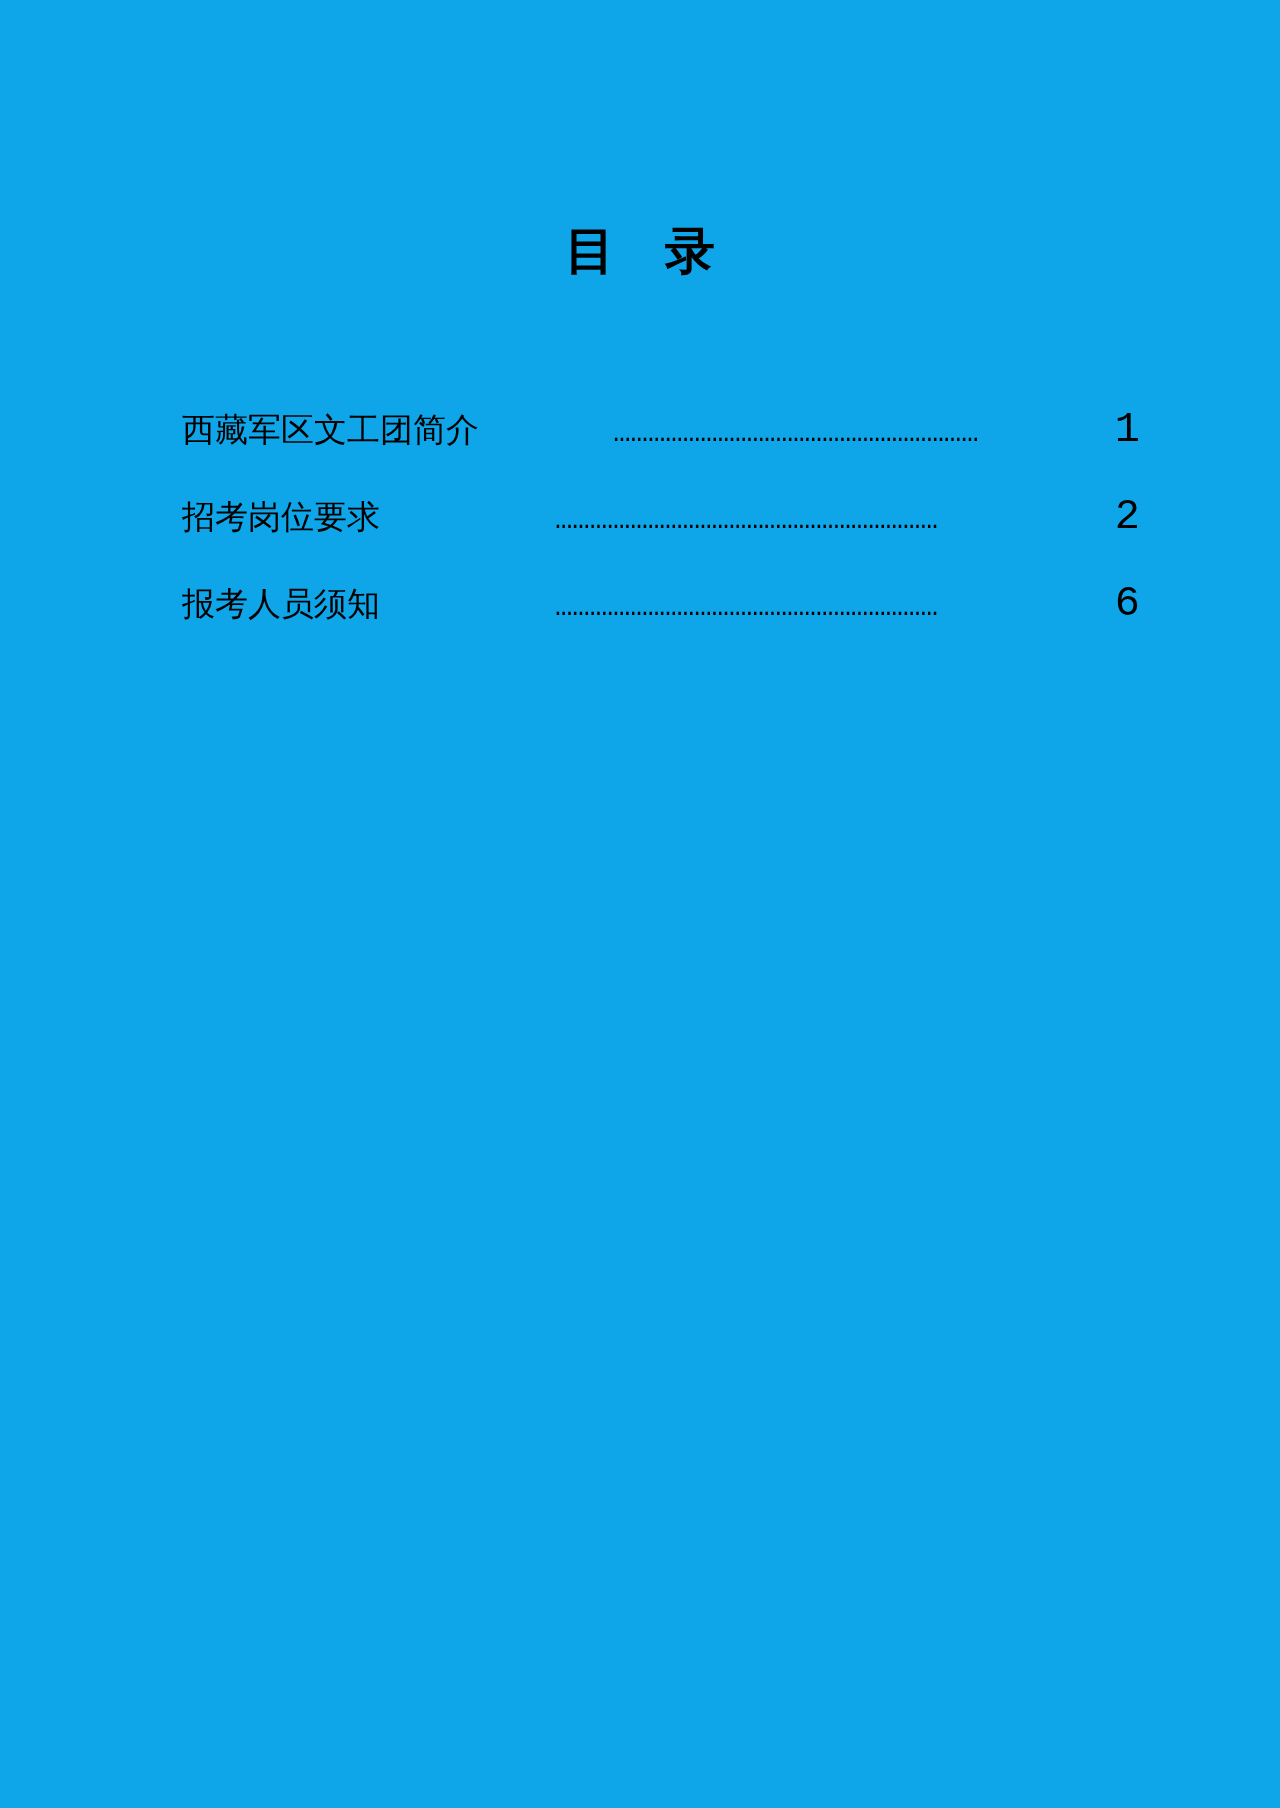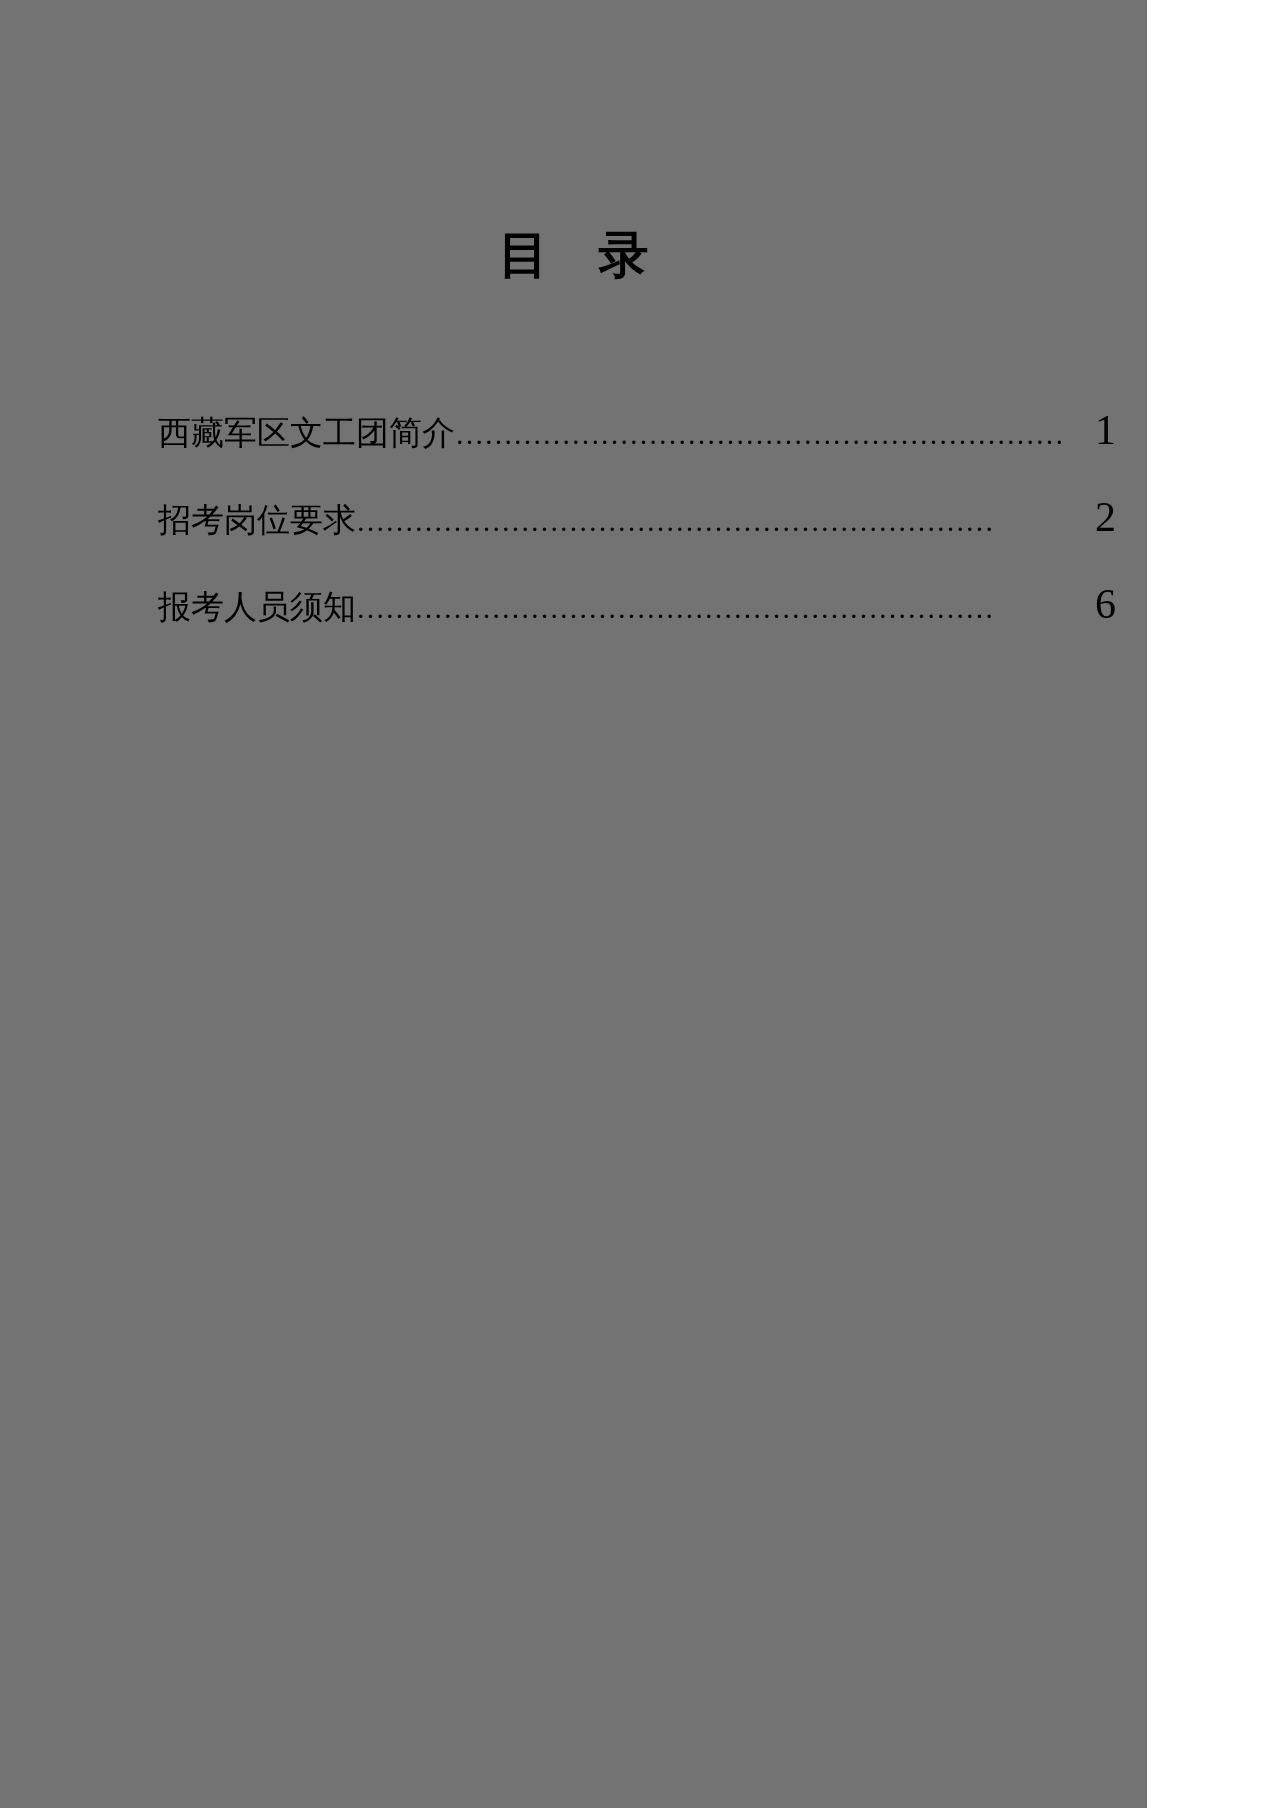--- a/index.html
+++ b/index.html
@@ -2,44 +2,45 @@
 <html><head>
 <meta charset="utf-8">
 <style>
   html, body {
     margin: 0;
     padding: 0;
     background: #ffffff;
   }
   .page {
     position: relative;
-    width: 1147px;
+    width: 1280px;
     height: 1808px;
-    background: #737373;
+    background: #0ea5e9;
     color: #000000;
-    font-family: Liberation Serif, serif;
+    font-family: Liberation Mono, monospace;
     overflow: hidden;
   }
   .doc-title {
     position: absolute;
     top: 230px;
     left: 0;
     width: 100%;
     text-align: center;
     font-size: 50px;
     line-height: 1;
     font-weight: bold;
     letter-spacing: 0;
     white-space: pre;
   }
   .toc-list {
     position: absolute;
-    left: 158px;
+    left: 182px;
     top: 414px;
     width: 958px;
+    text-align: center;
   }
   .toc-entry {
     display: flex;
     align-items: baseline;
     height: 33px;
     line-height: 33px;
     margin-bottom: 54px;
     white-space: nowrap;
   }
   .toc-label {

